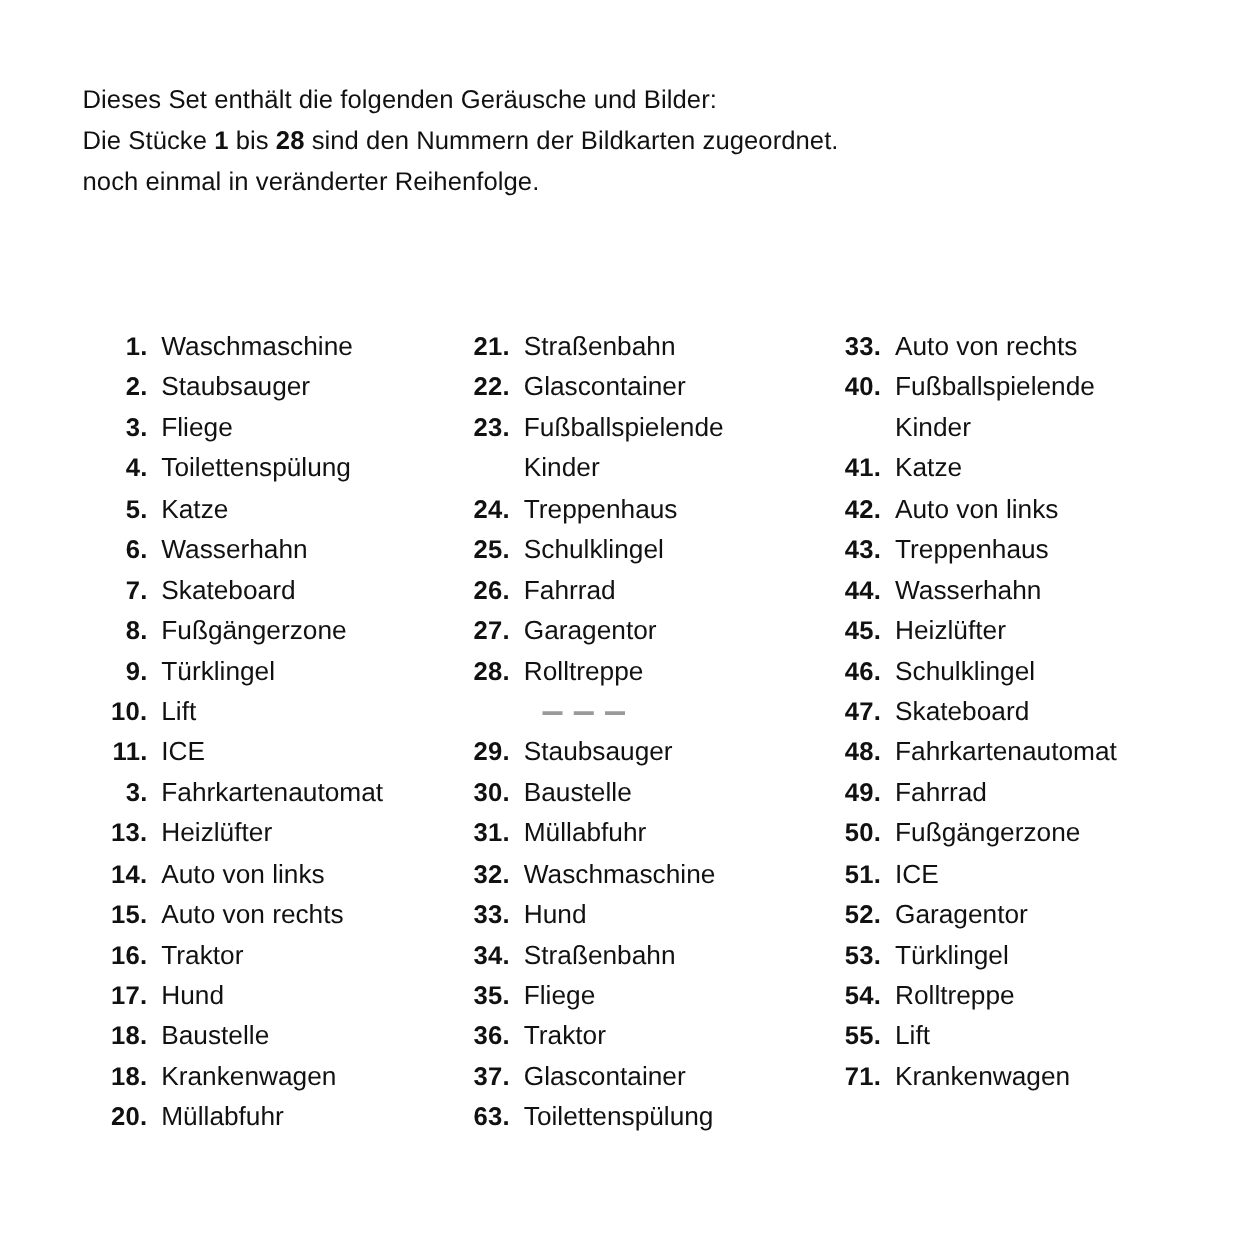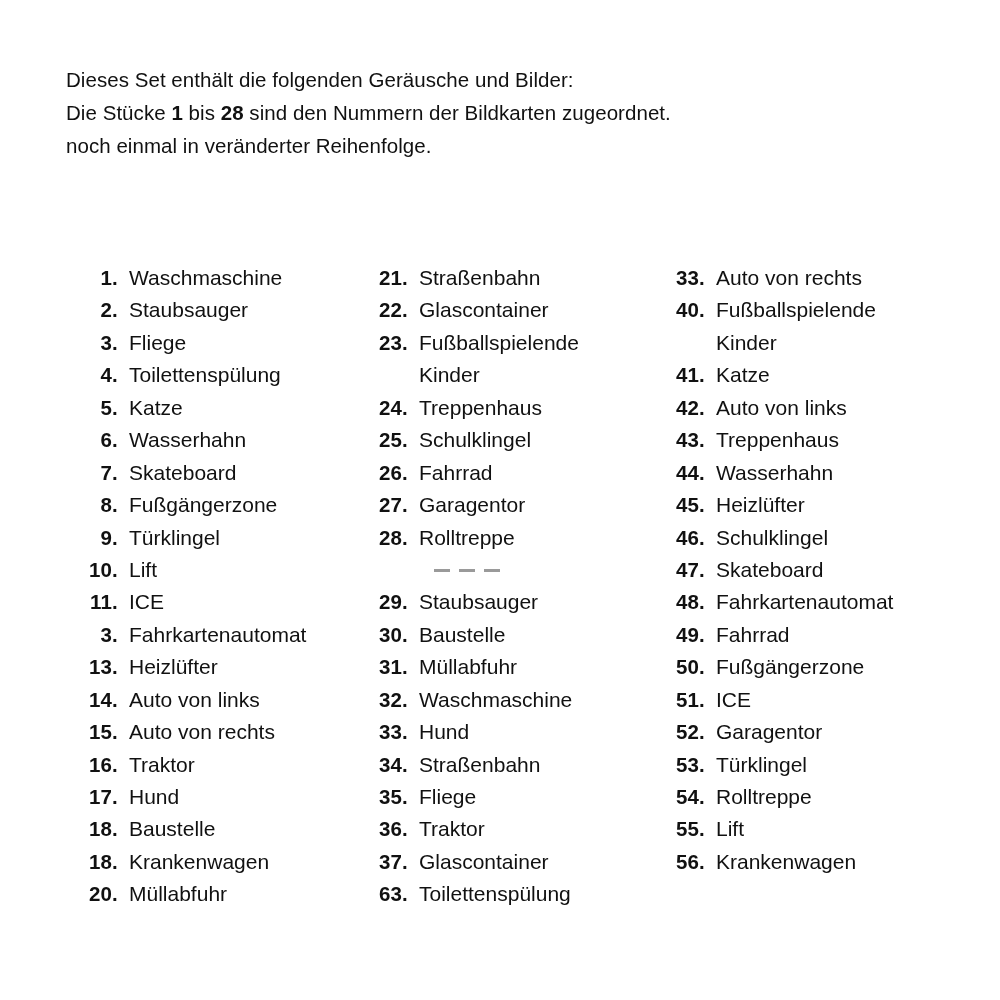--- a/index.html
+++ b/index.html
@@ -334,17 +334,17 @@
       </div>
       <div class="entry">
         <span class="entry-num">54.</span>
         <span class="entry-label">Rolltreppe</span>
       </div>
       <div class="entry">
         <span class="entry-num">55.</span>
         <span class="entry-label">Lift</span>
       </div>
       <div class="entry">
-        <span class="entry-num">56.</span>
+        <span class="entry-num">71.</span>
         <span class="entry-label">Krankenwagen</span>
       </div>
     </div>
 </div>
 
 </body></html>

